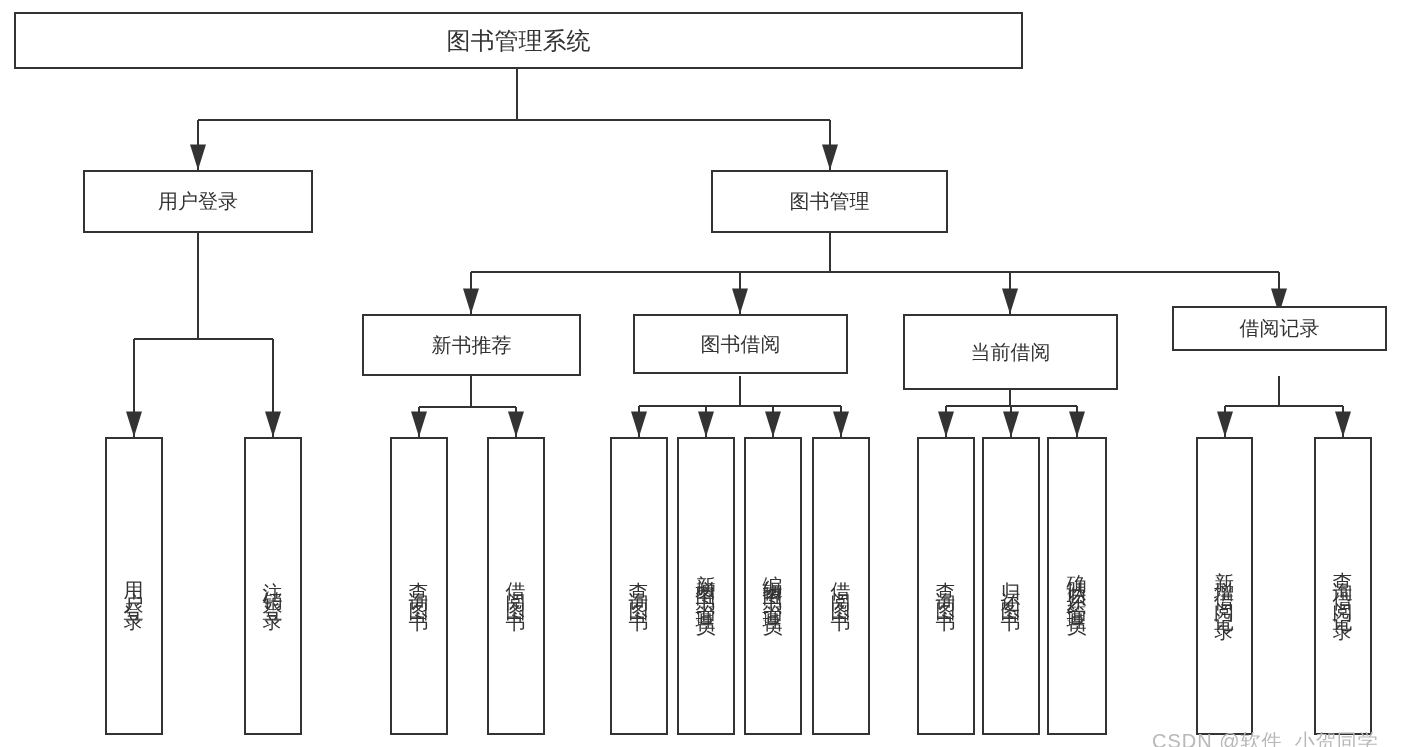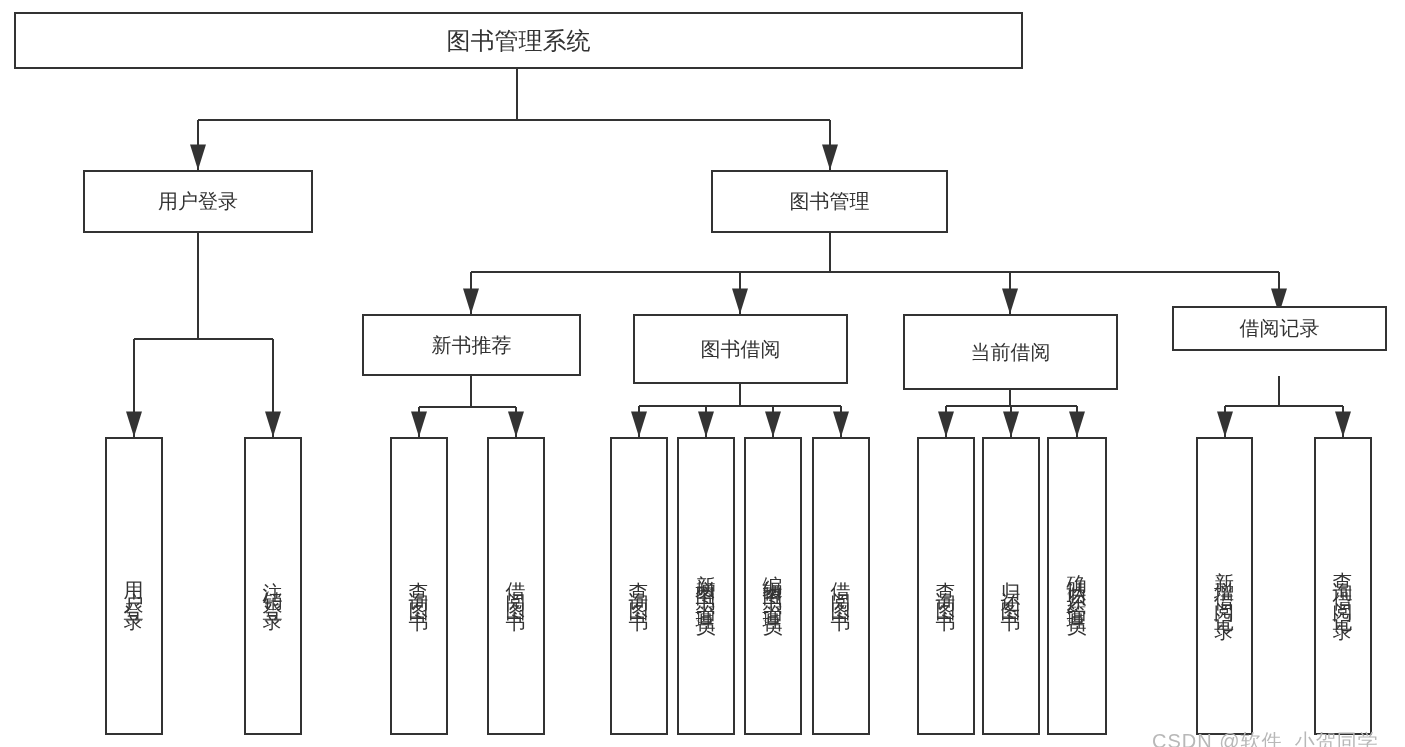--- a/index.html
+++ b/index.html
@@ -115,21 +115,21 @@
   <div class="box" style="left:83px;top:170px;width:230px;height:63px">
     <span>用户登录</span>
   </div>
   <div class="box" style="left:711px;top:170px;width:237px;height:63px">
     <span>图书管理</span>
   </div>
 
   <div class="box" style="left:362px;top:314px;width:219px;height:62px">
     <span>新书推荐</span>
   </div>
-  <div class="box" style="left:633px;top:314px;width:215px;height:70px">
+  <div class="box" style="left:633px;top:314px;width:215px;height:60px">
     <span>图书借阅</span>
   </div>
   <div class="box" style="left:903px;top:314px;width:215px;height:76px">
     <span>当前借阅</span>
   </div>
   <div class="box" style="left:1172px;top:306px;width:215px;height:45px">
     <span>借阅记录</span>
   </div>
 
   <div class="box leaf" style="left:105px;top:437px;width:58px;height:298px">

